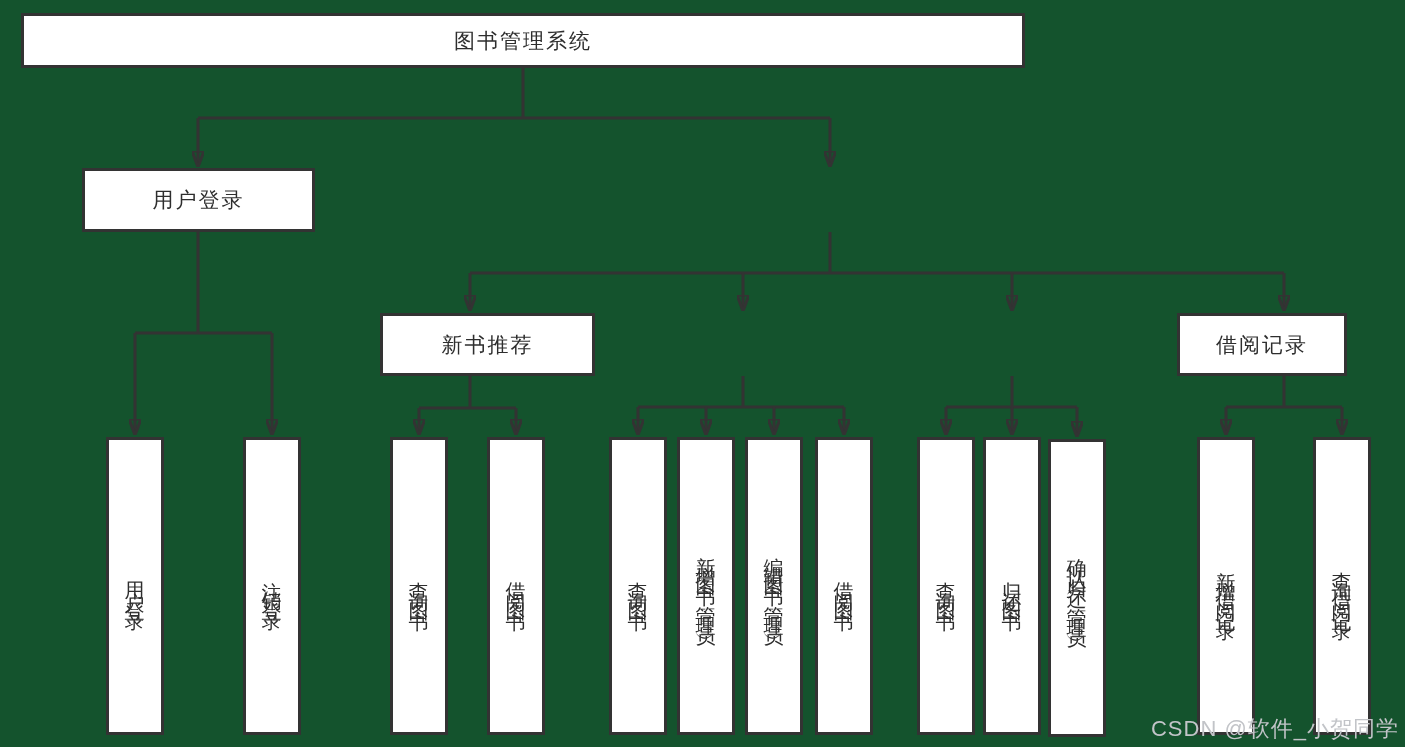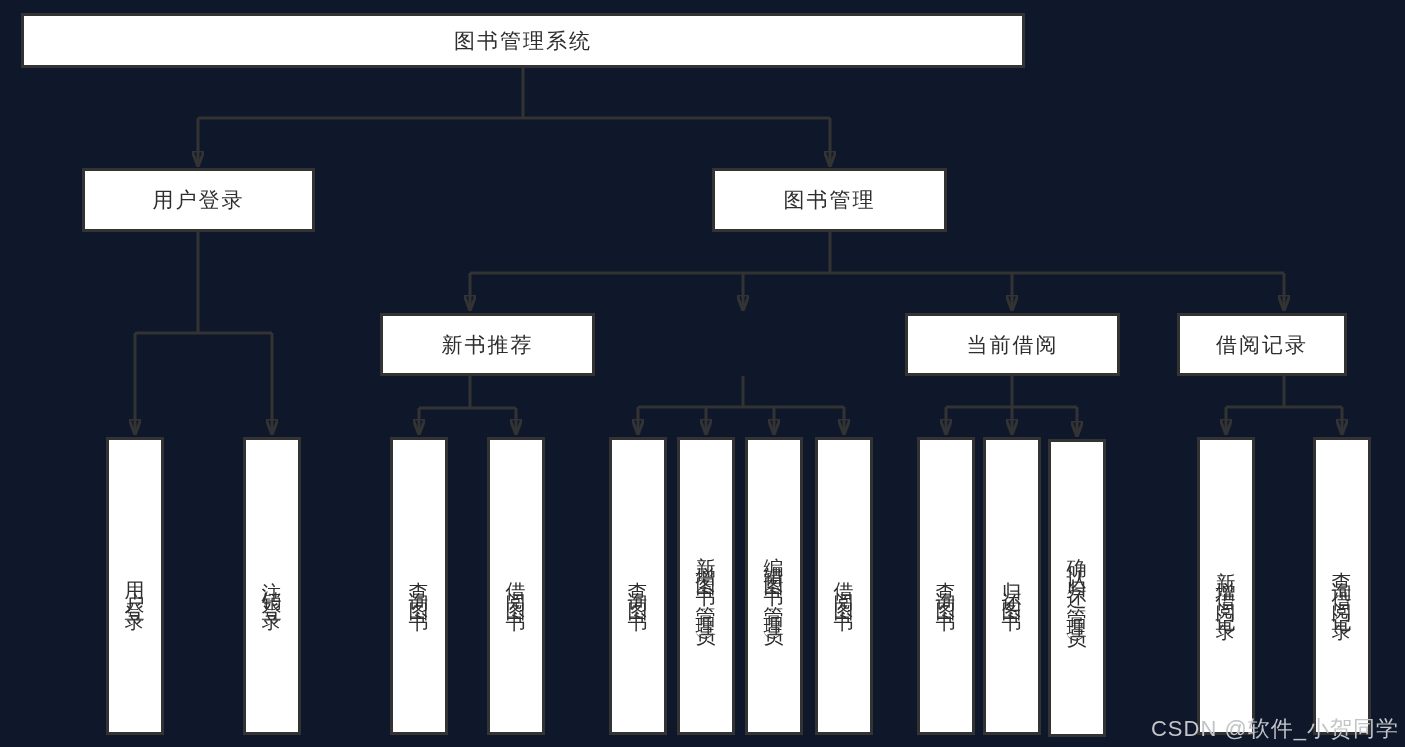--- a/index.html
+++ b/index.html
@@ -5,21 +5,21 @@
   html, body {
     margin: 0;
     padding: 0;
     background: #ffffff;
     font-family: "Liberation Sans", sans-serif;
   }
   .stage {
     position: relative;
     width: 1405px;
     height: 747px;
-    background: #0f172a;
+    background: #14532d;
     overflow: hidden;
     color: #2e2e2e;
   }
   .wires {
     position: absolute;
     left: 0;
     top: 0;
     pointer-events: none;
   }
   .wires path, .wires line {
@@ -122,29 +122,23 @@
     <line x1="1342" y1="407" x2="1342" y2="434" marker-end="url(#arr)"></line>
   </svg>
 
   <div class="node" style="left:21px; top:13px; width:1004px; height:55px">
     <span>图书管理系统</span>
   </div>
 
   <div class="node" style="left:82px; top:168px; width:233px; height:64px">
     <span>用户登录</span>
   </div>
-  <div class="node" style="left:712px; top:168px; width:235px; height:64px">
-    <span>图书管理</span>
-  </div>
 
   <div class="node" style="left:380px; top:313px; width:215px; height:63px">
     <span>新书推荐</span>
-  </div>
-  <div class="node" style="left:905px; top:313px; width:215px; height:63px">
-    <span>当前借阅</span>
   </div>
   <div class="node" style="left:1177px; top:313px; width:170px; height:63px">
     <span>借阅记录</span>
   </div>
 
   <div class="leaf" style="left:106px">
     <span>用户登录</span>
   </div>
   <div class="leaf" style="left:243px">
     <span>注销登录</span>

